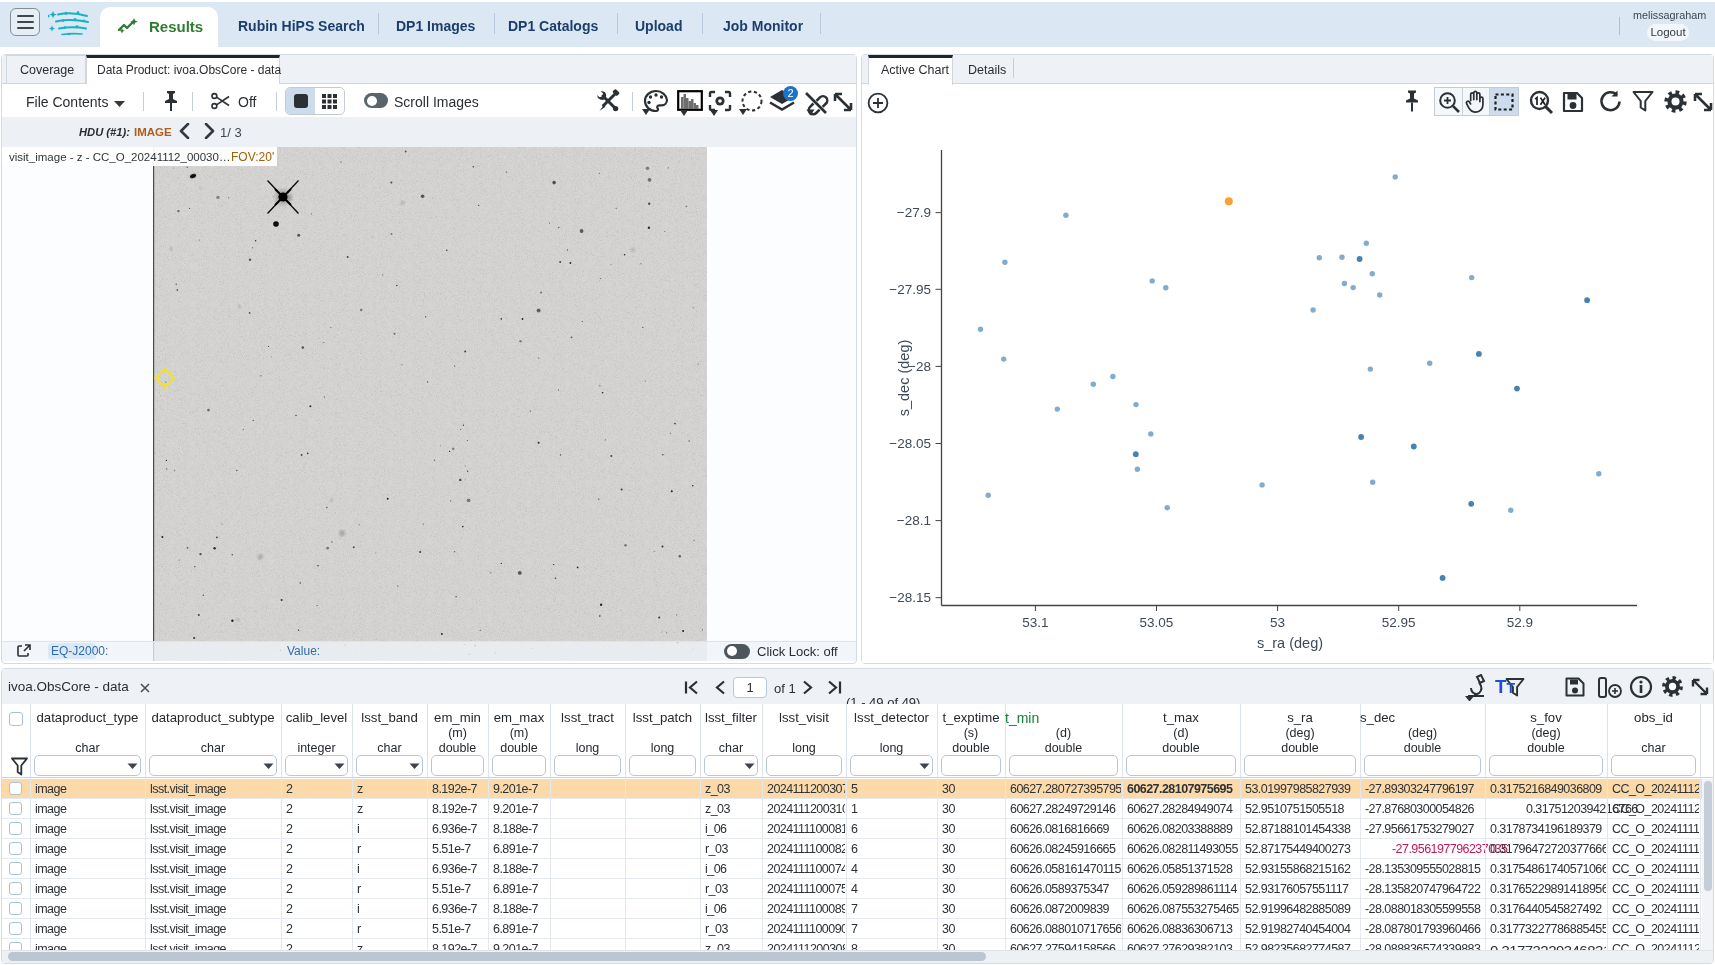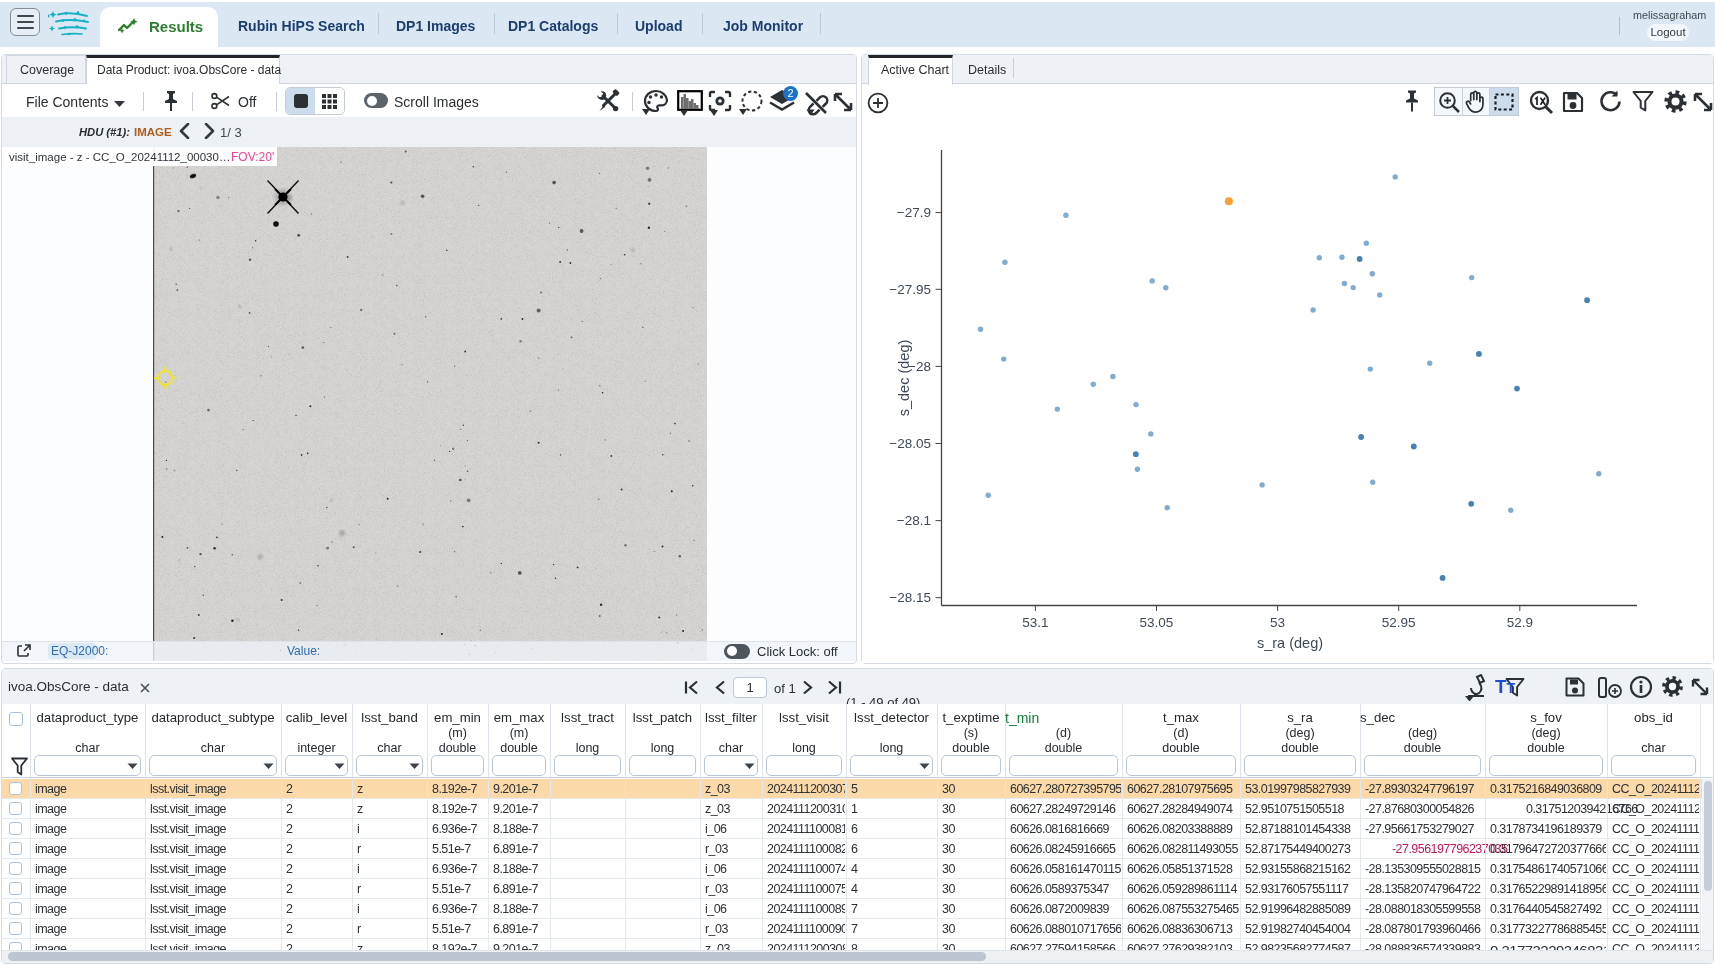--- a/index.html
+++ b/index.html
@@ -420,21 +420,21 @@
  <ellipse cx="40" cy="29" rx="3.2" ry="2" fill="#111" filter="url(#blur1)" transform="rotate(-20 40 29)"></ellipse>
 </g>
 <g stroke="#f0e32a" fill="none">
  <circle cx="12" cy="231" r="7" stroke-width="2"></circle>
  <path d="M12,220 v5 M12,237 v5 M1,231 h5 M18,231 h5" stroke-width="2.2"></path>
 </g>
 </svg></div>
 
   <div class="abs" style="left:2px;top:147px;width:275px;height:19px;background:rgba(255,255,255,0.93);"></div>
   <div class="abs" style="left:9px;top:150.5px;font-size:11.5px;color:#2f353a;">visit_image - z - CC_O_20241112_00030…</div>
-  <div class="abs" style="left:231px;top:150px;font-size:12px;color:#ec4899;">FOV:20'</div>
+  <div class="abs" style="left:231px;top:150px;font-size:12px;color:#a16207;">FOV:20'</div>
 
   <div class="abs" style="left:2px;top:641px;width:854px;height:20px;background:rgba(238,243,248,0.78);border-top:1px solid #dde3e9;"></div>
   <svg class="abs" style="left:16px;top:643px;" width="16" height="16" viewBox="0 0 16 16">
     <path d="M6,3 H3 a1,1 0 0 0 -1,1 v8 a1,1 0 0 0 1,1 h8 a1,1 0 0 0 1,-1 V10" stroke="#2b3035" stroke-width="1.6" fill="none"></path>
     <path d="M9,2 h5 v5 M14,2 L8,8" stroke="#2b3035" stroke-width="1.6" fill="none"></path>
   </svg>
   <div class="abs" style="left:48px;top:643px;width:48px;height:16px;background:#dce9f5;border-radius:3px;"></div>
   <div class="abs" style="left:51px;top:644px;font-size:12px;color:#2f6bb0;">EQ-J2000:</div>
   <div class="abs" style="left:287px;top:644px;font-size:12px;color:#2f6bb0;">Value:</div>
   <div class="abs" style="left:724px;top:643.5px;width:26px;height:15px;background:#4e565d;border-radius:8px;"></div>
@@ -736,21 +736,21 @@
 <div class="abs" style="left:148px;top:77.5px;width:130px;font-size:12.5px;letter-spacing:-0.55px;color:#2c3136;white-space:nowrap;overflow:hidden;">lsst.visit_image</div>
 <div class="abs" style="left:284px;top:77.5px;width:65px;font-size:12.5px;letter-spacing:-0.55px;color:#2c3136;white-space:nowrap;overflow:hidden;">2</div>
 <div class="abs" style="left:355px;top:77.5px;width:69px;font-size:12.5px;letter-spacing:-0.55px;color:#2c3136;white-space:nowrap;overflow:hidden;">z</div>
 <div class="abs" style="left:430px;top:77.5px;width:55px;font-size:12.5px;letter-spacing:-0.55px;color:#2c3136;white-space:nowrap;overflow:hidden;">8.192e-7</div>
 <div class="abs" style="left:491px;top:77.5px;width:56px;font-size:12.5px;letter-spacing:-0.55px;color:#2c3136;white-space:nowrap;overflow:hidden;">9.201e-7</div>
 <div class="abs" style="left:703px;top:77.5px;width:56px;font-size:12.5px;letter-spacing:-0.55px;color:#2c3136;white-space:nowrap;overflow:hidden;">z_03</div>
 <div class="abs" style="left:765px;top:77.5px;width:78px;font-size:12.5px;letter-spacing:-0.55px;color:#2c3136;white-space:nowrap;overflow:hidden;">2024111200307</div>
 <div class="abs" style="left:849px;top:77.5px;width:85px;font-size:12.5px;letter-spacing:-0.55px;color:#2c3136;white-space:nowrap;overflow:hidden;">5</div>
 <div class="abs" style="left:940px;top:77.5px;width:62px;font-size:12.5px;letter-spacing:-0.55px;color:#2c3136;white-space:nowrap;overflow:hidden;">30</div>
 <div class="abs" style="left:1008px;top:77.5px;width:111px;font-size:12.5px;letter-spacing:-0.55px;color:#2c3136;white-space:nowrap;overflow:hidden;">60627.280727395795</div>
-<div class="abs" style="left:1125px;top:77.5px;width:112px;font-size:12.5px;letter-spacing:-0.55px;color:#2c3136;white-space:nowrap;overflow:hidden;">60627.28107975695</div>
+<div class="abs" style="left:1125px;top:77.5px;width:112px;font-size:12.5px;letter-spacing:-0.55px;color:#2c3136;white-space:nowrap;overflow:hidden;font-weight:bold;">60627.28107975695</div>
 <div class="abs" style="left:1243px;top:77.5px;width:114px;font-size:12.5px;letter-spacing:-0.55px;color:#2c3136;white-space:nowrap;overflow:hidden;">53.01997985827939</div>
 <div class="abs" style="left:1363px;top:77.5px;width:119px;font-size:12.5px;letter-spacing:-0.55px;color:#2c3136;white-space:nowrap;overflow:hidden;">-27.89303247796197</div>
 <div class="abs" style="left:1488px;top:77.5px;width:116px;font-size:12.5px;letter-spacing:-0.55px;color:#2c3136;white-space:nowrap;overflow:hidden;">0.3175216849036809</div>
 <div class="abs" style="left:1610px;top:77.5px;width:87px;font-size:12.5px;letter-spacing:-0.55px;color:#2c3136;white-space:nowrap;overflow:hidden;">CC_O_20241112_0</div>
 <div class="abs" style="left:0;top:95px;width:1711px;height:20px;background:#fff;border-bottom:1px solid #e4eaf0;"></div>
 <div class="abs" style="left:7px;top:98px;width:13px;height:13px;border:1.5px solid #a9c3da;border-radius:3px;background:#fff;"></div>
 <div class="abs" style="left:33px;top:97.5px;width:109px;font-size:12.5px;letter-spacing:-0.55px;color:#2c3136;white-space:nowrap;overflow:hidden;">image</div>
 <div class="abs" style="left:148px;top:97.5px;width:130px;font-size:12.5px;letter-spacing:-0.55px;color:#2c3136;white-space:nowrap;overflow:hidden;">lsst.visit_image</div>
 <div class="abs" style="left:284px;top:97.5px;width:65px;font-size:12.5px;letter-spacing:-0.55px;color:#2c3136;white-space:nowrap;overflow:hidden;">2</div>
 <div class="abs" style="left:355px;top:97.5px;width:69px;font-size:12.5px;letter-spacing:-0.55px;color:#2c3136;white-space:nowrap;overflow:hidden;">z</div>

